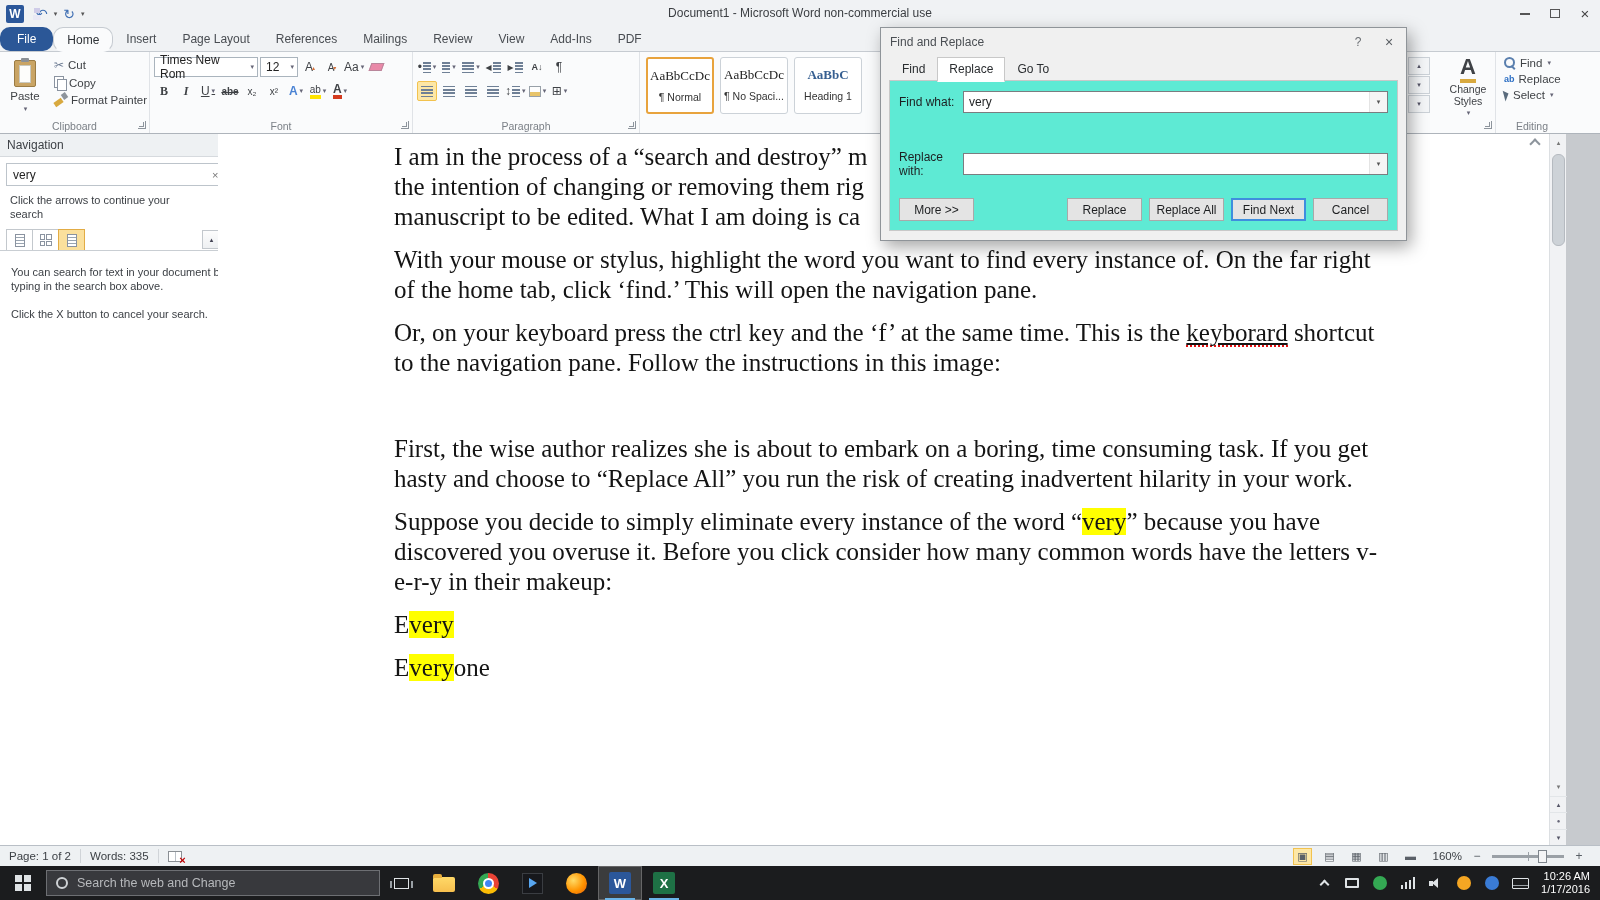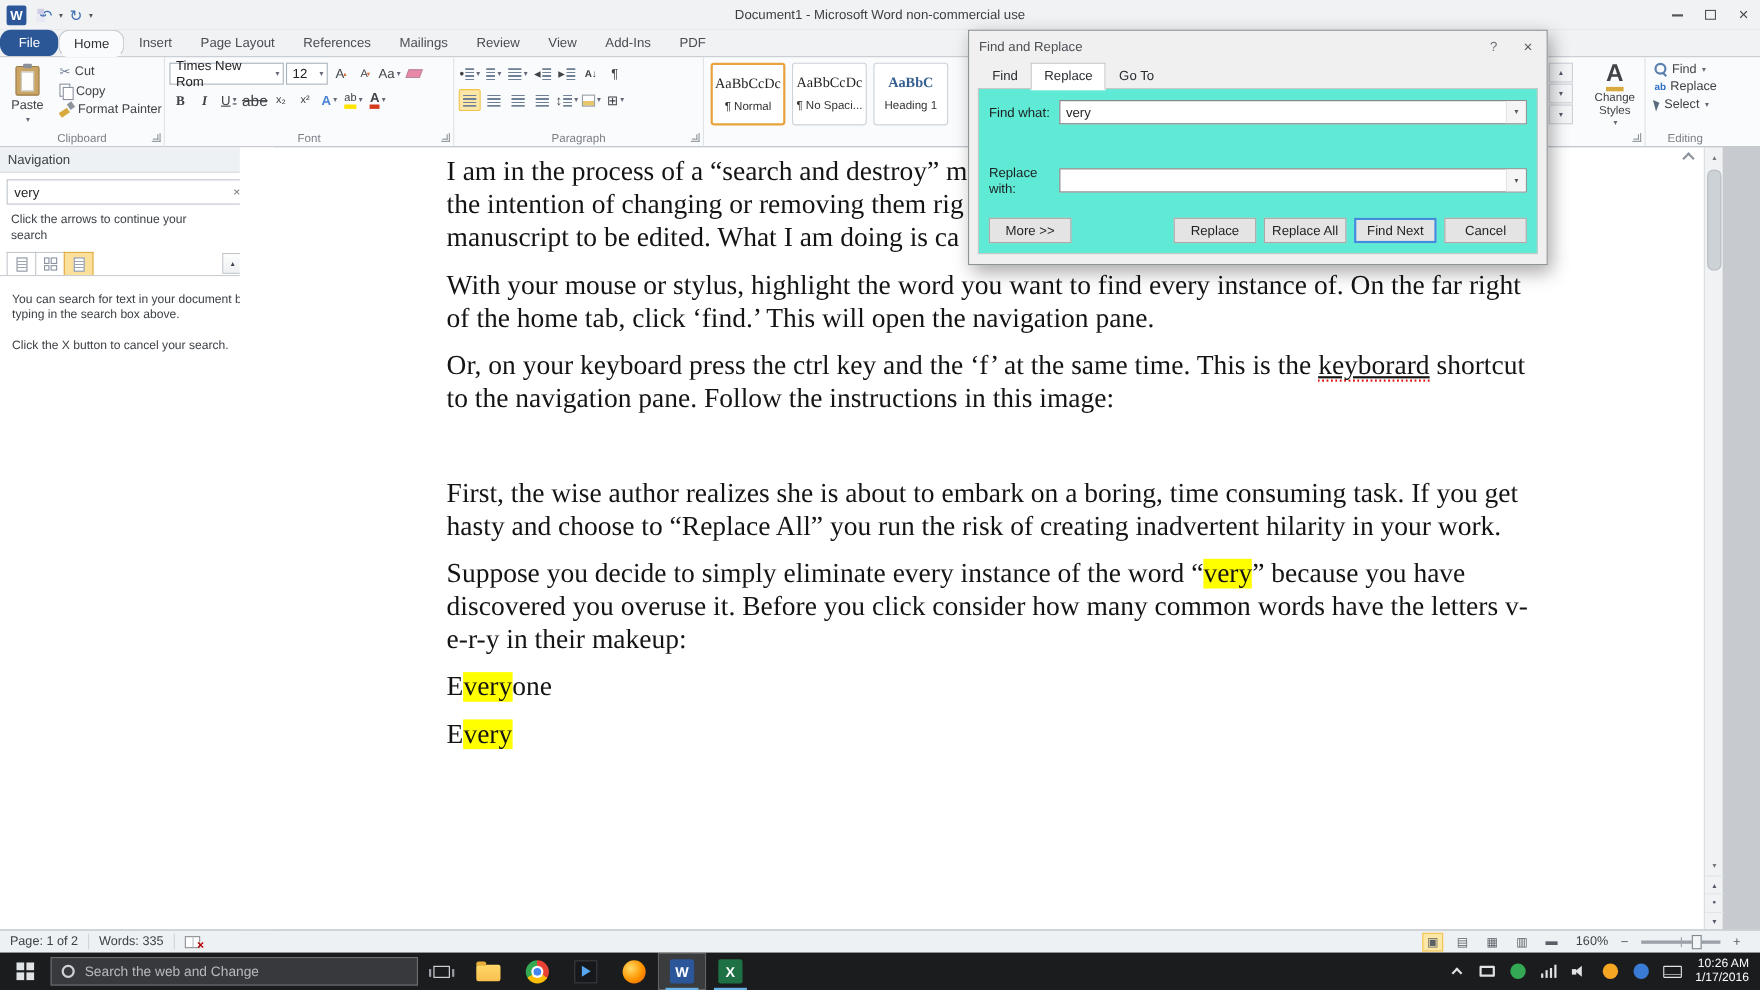--- a/index.html
+++ b/index.html
@@ -52,21 +52,21 @@
   .ic-copy::after { content:""; position:absolute; left:3px; top:3px; width:8px; height:10px; background:#fff; border:1px solid #8a93a0; }
   .ic-brush { width:13px; height:13px; position:relative; }
   .ic-brush::before { content:""; position:absolute; left:0; bottom:1px; width:9px; height:5px; background:#d8a93f; transform:rotate(-35deg); }
   .ic-brush::after { content:""; position:absolute; right:0; top:0; width:5px; height:6px; background:#8d949c; transform:rotate(-35deg); }
   
   .combo { display:flex; align-items:center; background:#fff; border:1px solid #aab4bd; height:20px; font-size:12px; color:#222; padding-left:5px; }
   .combo .dd { margin-left:auto; font-size:7px; color:#667; padding:0 3px; }
   .serifB { font-family:"Liberation Serif",serif; font-weight:bold; }
   .serifI { font-family:"Liberation Serif",serif; font-style:italic; font-weight:bold; }
   .u-line { text-decoration:underline; }
-  .strike { text-decoration:line-through; font-size:14px; }
+  .strike { text-decoration:line-through; font-size:10px;font-weight:bold; }
   .fx-glow { color:#4a83d4; font-weight:bold; }
   .bar-hl { border-bottom:4px solid #ffe400; line-height:11px; font-size:10px; }
   .bar-fc { border-bottom:4px solid #d43b1f; line-height:11px; font-weight:bold; }
   .ic-eraser { width:13px; height:8px; background:#e989a8; border:1px solid #b9869b; transform:skewX(-20deg); }
   .tinyup { font-size:6px; color:#d4703a; margin-left:-2px; }
   
   .bars { width:12px; height:11px; background:repeating-linear-gradient(to bottom,#6f8096 0 1.5px,transparent 1.5px 3.2px); }
   .bars.w8 { width:8px; }
   .ic-shade { width:12px; height:11px; background:linear-gradient(#fdfdfd 55%,#e8c46a 55%); border:1px solid #98a0a8; }
   .sort-gl { font-size:9px; font-weight:bold; color:#3f4246; }
@@ -103,21 +103,21 @@
   .ntab.active { background:#fbe09c; border-color:#e2ac45; }
   .ic-docpg { width:10px; height:13px; border:1px solid #8a93a0; background:linear-gradient(to bottom,transparent 2px,#9aa5b1 2px,#9aa5b1 3px,transparent 3px,transparent 5px,#9aa5b1 5px,#9aa5b1 6px,transparent 6px,transparent 8px,#9aa5b1 8px,#9aa5b1 9px,transparent 9px) #fff; }
   .ic-grid4 { width:12px; height:12px; display:grid; grid-template-columns:1fr 1fr; grid-template-rows:1fr 1fr; gap:1px; }
   .ic-grid4 i { background:#fff; border:1px solid #8a93a0; }
   .navud { margin-left:auto; display:flex; gap:3px; padding-bottom:1px; }
   .udbtn { width:19px; height:19px; border:1px solid #c3c8cd; background:linear-gradient(#fdfdfd,#eef0f2); display:flex; align-items:center; justify-content:center; font-size:7px; color:#445; }
   .ndiv { height:1px; background:#c9ced3; }
   .nhelp { padding:14px 11px 0; font-size:11px; color:#3d4146; line-height:14px; }
 
   .page { position:absolute; top:0; left:218px; width:1331px; bottom:0; background:#fff; }
-  .doc-text { position:absolute; left:188px; top:8px; width:998px; font-family:"Liberation Serif","DejaVu Serif",serif; font-size:25px; line-height:30px; color:#141414; }
+  .doc-text { position:absolute; left:176px; top:8px; width:998px; font-family:"Liberation Serif","DejaVu Serif",serif; font-size:25px; line-height:30px; color:#141414; }
   .para { margin-bottom:13px; }
   .para.red { color:#ff0000; }
   .para.blank { height:30px; margin-bottom:13px; }
   .hl { background:#ffff00; }
   .u { text-decoration:underline; }
   .sp { padding-bottom:1px; background-image:repeating-linear-gradient(90deg,#e01010 0 2px,transparent 2px 4px); background-size:4px 2px; background-repeat:repeat-x; background-position:0 100%; }
   .collapse-chev { position:absolute; top:6px; right:10px; width:8px; height:8px; border-left:2px solid #8d949c; border-top:2px solid #8d949c; transform:rotate(45deg); }
 
   .vscroll { position:absolute; top:0; bottom:0; left:1549px; width:17px; background:#f1f2f4; border-left:1px solid #dcdfe2; }
   .sarrow { position:absolute; left:0; width:17px; height:17px; display:flex; align-items:center; justify-content:center; font-size:7px; color:#777; }
@@ -477,22 +477,22 @@
   </aside>
 
   <div class="page">
     <div class="doc-text" id="doc-text">
         <div class="para"><span>I am in the process of a “search and destroy” m</span><br><span>the intention of changing or removing them rig</span><br><span>manuscript to be edited. What I am doing is ca</span></div>
         <div class="para"><span>With your mouse or stylus, highlight the word you want to find every instance of. On the far right of the home tab, click ‘find.’ This will open the navigation pane.</span></div>
         <div class="para"><span>Or, on your keyboard press the ctrl key and the ‘f’ at the same time. This is the </span><span class="u sp">keyborard</span><span> shortcut to the navigation pane. Follow the instructions in this image:</span></div>
         <div class="para blank"></div>
         <div class="para"><span>First, the wise author realizes she is about to embark on a boring, time consuming task. If you get hasty and choose to “Replace All” you run the risk of creating inadvertent hilarity in your work.</span></div>
         <div class="para"><span>Suppose you decide to simply eliminate every instance of the word “</span><span class="hl">very</span><span>” because you have discovered you overuse it. Before you click consider how many common words have the letters v-e-r-y in their makeup:</span></div>
+        <div class="para"><span>E</span><span class="hl">very</span></div>
         <div class="para"><span>E</span><span class="hl">very</span><span>one</span></div>
-        <div class="para"><span>E</span><span class="hl">very</span></div>
       </div>
     <span class="collapse-chev"></span>
   </div>
 
   <div class="vscroll">
     <div class="sarrow" style="top:0;">▴</div>
     <div class="sthumb"></div>
     <div class="sarrow" style="bottom:50px;">▾</div>
     <div class="browse" style="bottom:33px;">▴</div>
     <div class="browse dot" style="bottom:17px;">●</div>

